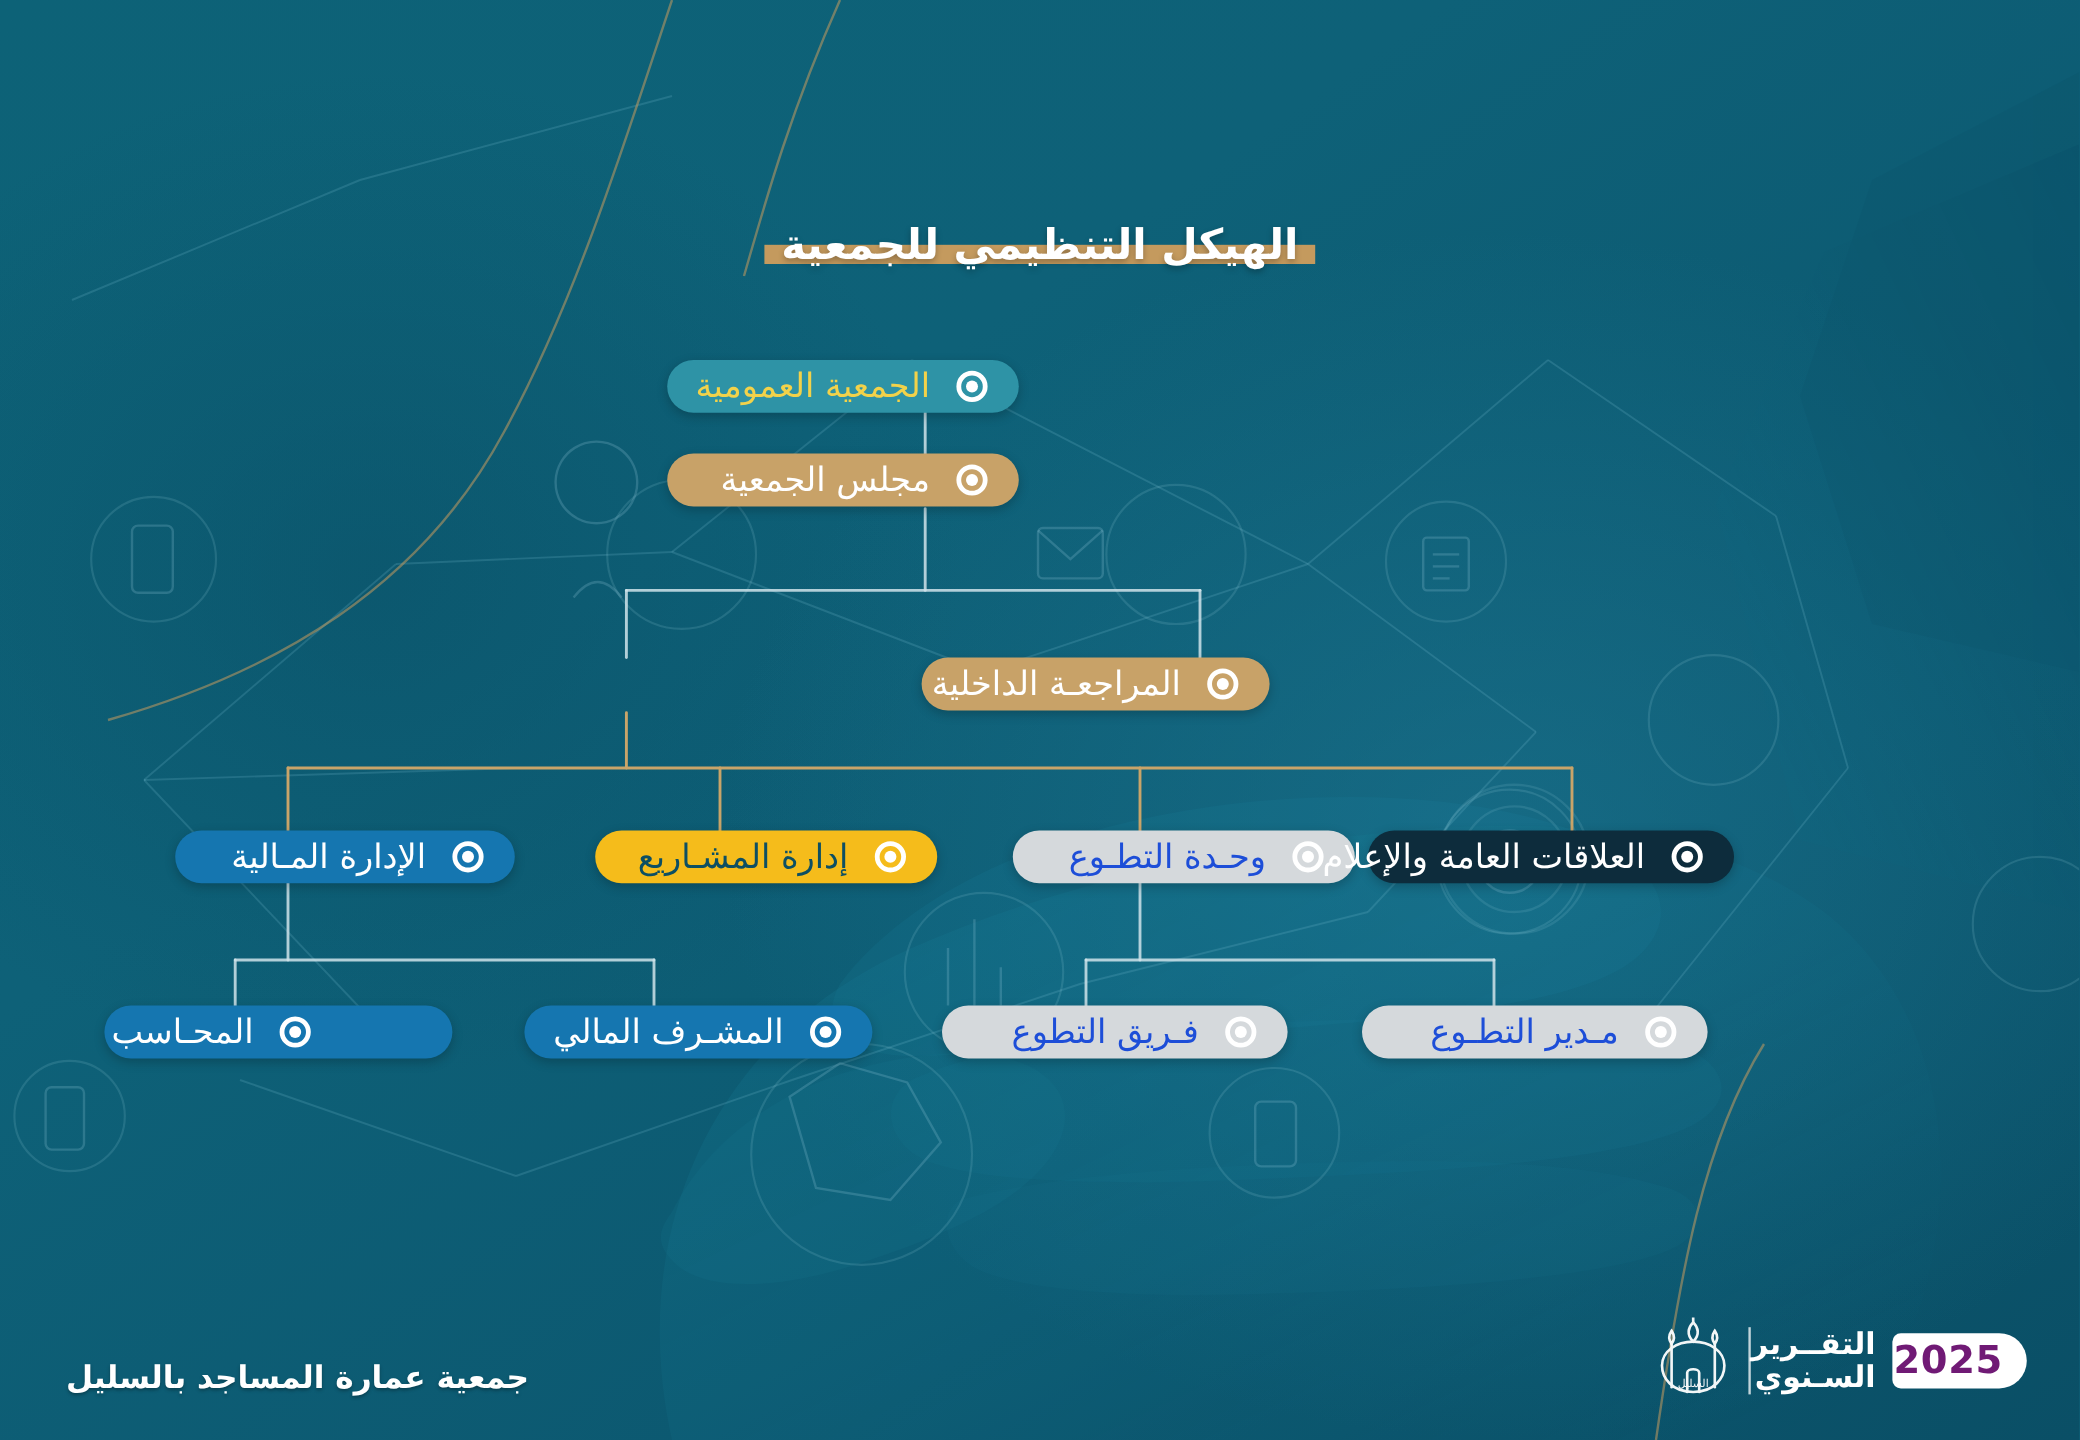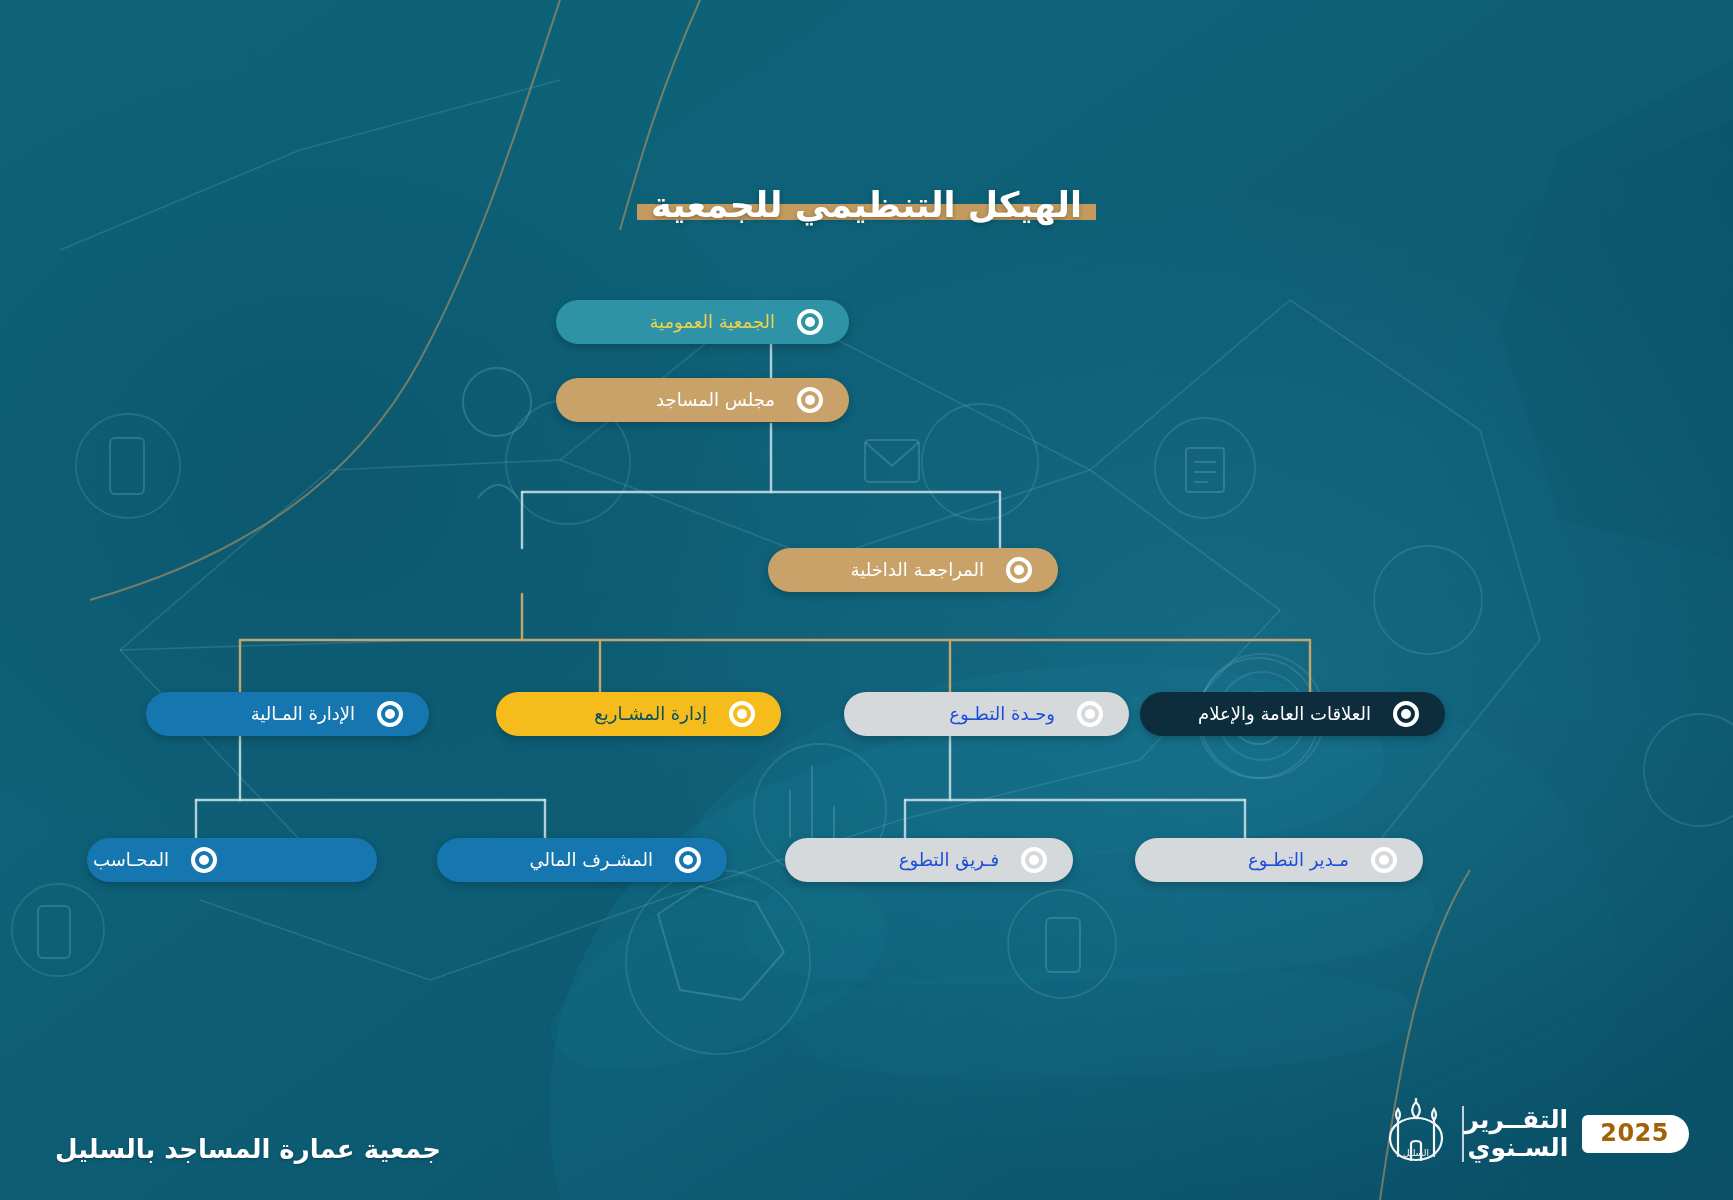--- a/index.html
+++ b/index.html
@@ -65,21 +65,21 @@
     flex-direction: row;
     align-items: center;
     justify-content: flex-start;
     height: 44px;
     border-radius: 22px;
     padding: 0 22px 0 6px;
     box-shadow: 0 3px 9px rgba(0,0,0,.22);
     white-space: nowrap;
   }
   .node .node-label {
-    font-size: 18px;
+    font-size: 28px;
     line-height: 1;
     padding-right: 8px;
     font-weight: 400;
   }
   .bullet {
     position: relative;
     flex: 0 0 auto;
     width: 34px; height: 34px;
     border-radius: 50%;
     display: flex; align-items: center; justify-content: center;
@@ -134,25 +134,25 @@
     position: absolute;
     right: 44px;
     bottom: 30px;
     display: flex;
     flex-direction: row;
     align-items: center;
     gap: 14px;
   }
   .fr-badge {
     background: #ffffff;
-    color: #a16207;
-    font-size: 24px;
+    color: #701a75;
+    font-size: 32px;
     font-weight: bold;
     border-radius: 8px 26px 26px 8px;
-    padding: 6px 20px 6px 18px;
+    padding: 6px 20px 6px 1px;
     line-height: 1.05;
     letter-spacing: .5px;
   }
   .fr-words {
     color: #ffffff;
     font-size: 25px;
     font-weight: bold;
     line-height: 1.12;
     text-align: right;
     border-left: 2px solid rgba(255,255,255,.75);
@@ -312,21 +312,21 @@
     </span>
     <span class="node-label">الجمعية العمومية</span>
   </div>
 
   <div class="node v-tan" style="top:378px; right:884px; width:293px;">
     <span class="bullet">
       <span class="ring">
           <span class="dot"></span>
         </span>
     </span>
-    <span class="node-label">مجلس المساجد</span>
+    <span class="node-label">مجلس الجمعية</span>
   </div>
 
 
   <div class="node v-tan" style="top:548px; right:675px; width:290px;">
     <span class="bullet">
       <span class="ring">
           <span class="dot"></span>
         </span>
     </span>
     <span class="node-label">المراجعـة الداخلية</span>

